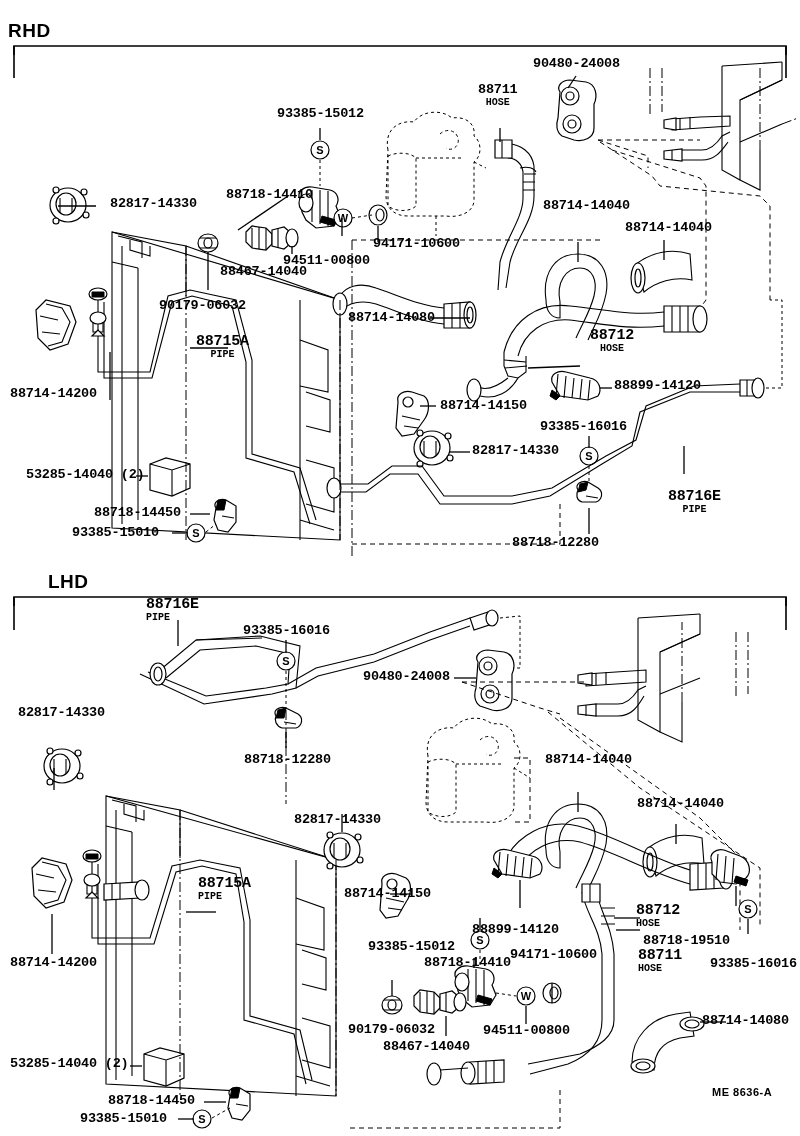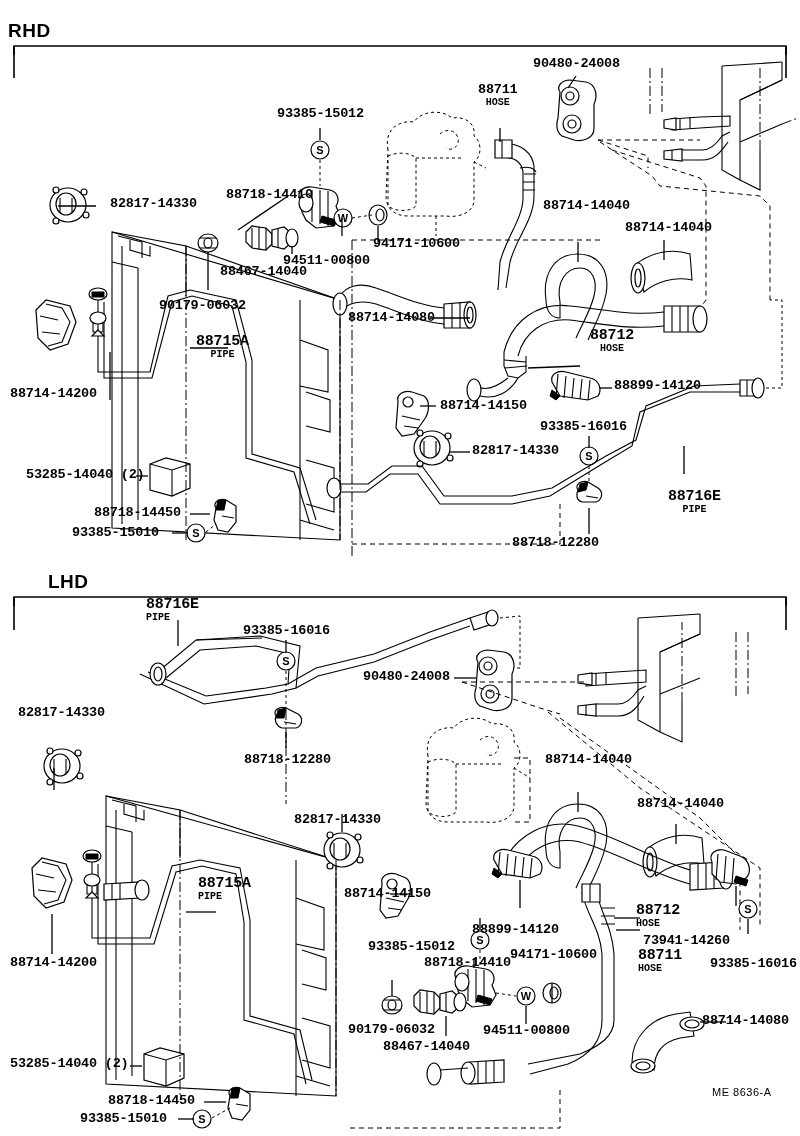--- a/index.html
+++ b/index.html
@@ -14,21 +14,21 @@
   }
   .svg-layer{position:absolute;left:0;top:0;}
   .lbl{
     position:absolute;font-family:Liberation Mono, monospace;
     font-weight:bold;font-size:13.5px;letter-spacing:-.2px;white-space:nowrap;
     line-height:12px;
   }
   .lbl .sub{display:block;font-size:10px;letter-spacing:0px;font-weight:bold;margin-top:1px;}
   .footer-code{
     position:absolute;font-family:"Liberation Sans",sans-serif;
-    font-weight:normal;font-size:11px;letter-spacing:.5px;
+    font-weight:bold;font-size:11px;letter-spacing:.5px;
   }
   svg{display:block;}
   svg .ln{fill:none;stroke:#000;stroke-width:1.1;}
   svg .ln2{fill:none;stroke:#000;stroke-width:1.6;}
   svg .lead{fill:none;stroke:#000;stroke-width:1.3;}
   svg .dash{fill:none;stroke:#000;stroke-width:1.0;stroke-dasharray:5 4;}
   svg .dashfine{fill:none;stroke:#000;stroke-width:1.0;stroke-dasharray:3 3;}
   svg .dashdot{fill:none;stroke:#000;stroke-width:1.0;stroke-dasharray:10 3 2 3;}
   svg .fillblk{fill:#000;stroke:#000;stroke-width:1;}
   svg .fillwht{fill:#fff;stroke:#000;stroke-width:1.2;}
@@ -670,21 +670,21 @@
     <div class="lbl" style="left:637px;top:230px;">88714-14040</div>
     <div class="lbl" style="left:344px;top:320px;">88714-14150</div>
     <div class="lbl" style="left:198px;top:310px;font-size:15px;">
       <span>88715A</span>
       <span class="sub">PIPE</span>
     </div>
     <div class="lbl" style="left:636px;top:337px;font-size:15px;">
       <span>88712</span>
       <span class="sub">HOSE</span>
     </div>
-    <div class="lbl" style="left:643px;top:367px;">73941-14260</div>
+    <div class="lbl" style="left:643px;top:367px;">88718-19510</div>
     <div class="lbl" style="left:710px;top:390px;">93385-16016</div>
     <div class="lbl" style="left:638px;top:382px;font-size:15px;">
       <span>88711</span>
       <span class="sub">HOSE</span>
     </div>
     <div class="lbl" style="left:472px;top:356px;">88899-14120</div>
     <div class="lbl" style="left:368px;top:373px;">93385-15012</div>
     <div class="lbl" style="left:510px;top:381px;">94171-10600</div>
     <div class="lbl" style="left:424px;top:389px;">88718-14410</div>
     <div class="lbl" style="left:483px;top:457px;">94511-00800</div>

